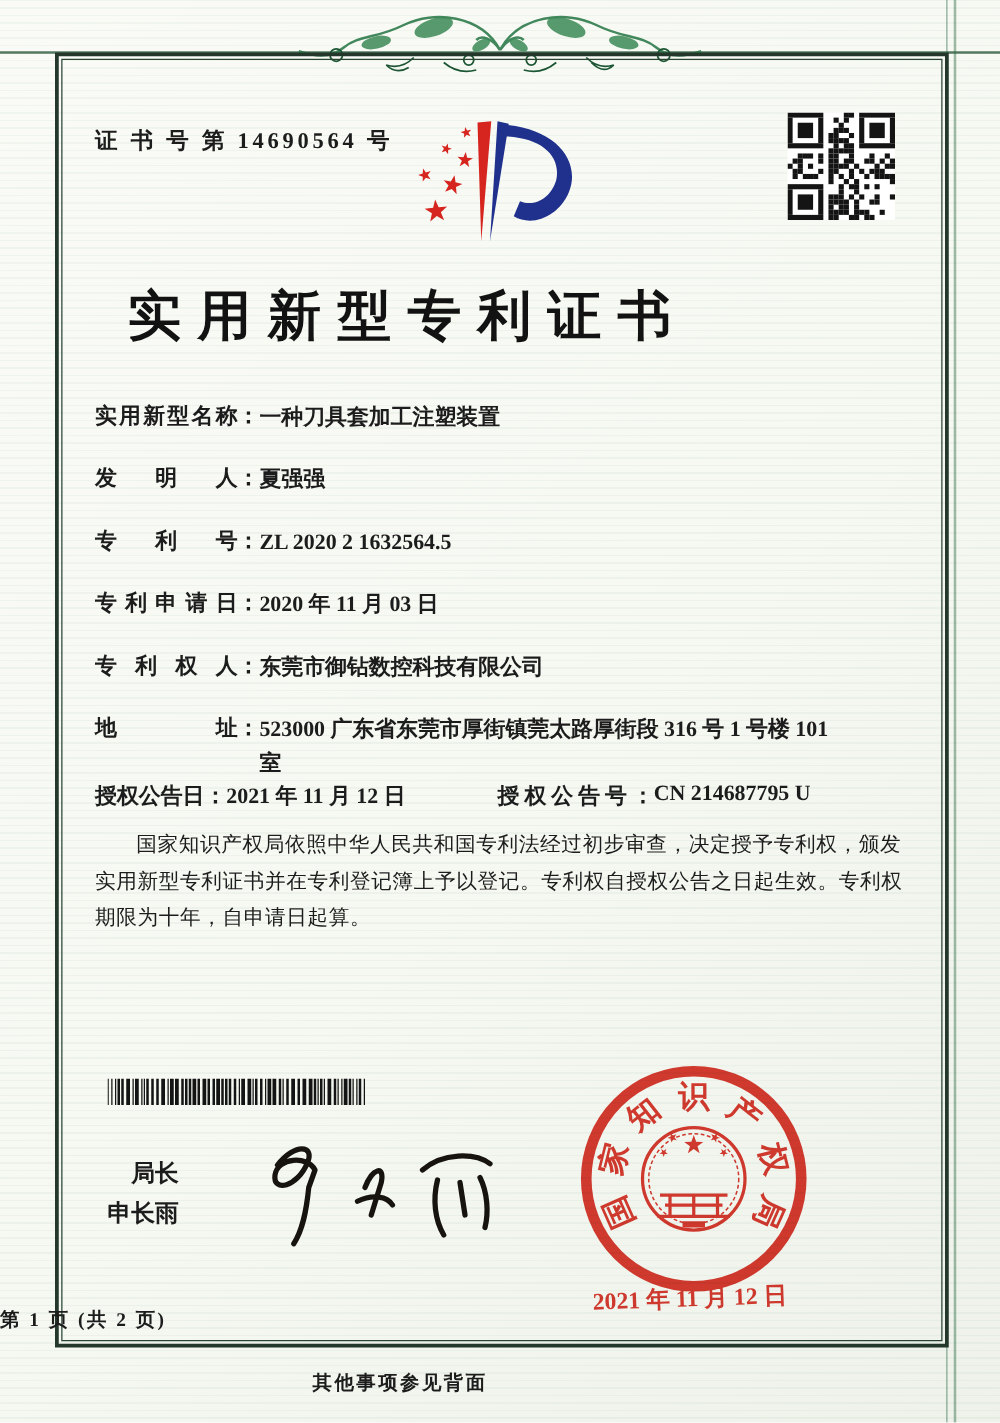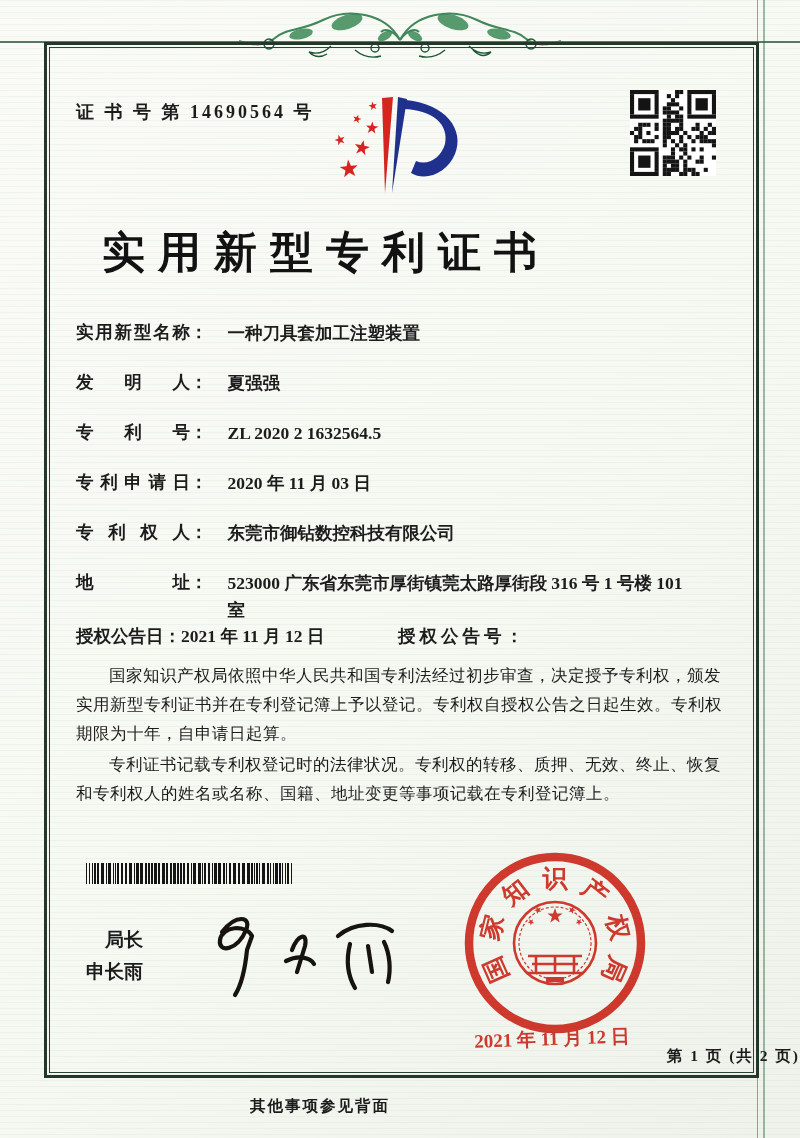--- a/index.html
+++ b/index.html
@@ -19,33 +19,33 @@
   .ornament{position:absolute;left:235px;top:0px;width:330px;height:64px;}
   .cert-no{position:absolute;left:76px;top:100px;font-size:18px;font-weight:600;letter-spacing:3px;}
   .logo{position:absolute;left:326px;top:92px;width:150px;height:118px;}
   .qr{position:absolute;left:630px;top:90px;width:86px;height:86px;background:#fff;}
   .title{position:absolute;left:0;top:224px;width:652px;text-align:center;
          font-size:43px;font-weight:700;letter-spacing:13px;color:#121212;}
   .fields{position:absolute;left:76px;top:320px;width:652px;font-size:17.5px;font-weight:600;}
   .row{display:flex;align-items:flex-start;min-height:50px;}
   .row .lab{display:inline-block;width:114px;text-align:justify;text-align-last:justify;flex:0 0 114px;}
   .row .colon{flex:0 0 auto;}
-  .row .val{flex:1;white-space:pre-line;line-height:1.55;margin-left:20px;}
+  .row .val{flex:1;white-space:pre-line;line-height:1.55;}
   .row-grant{display:flex;min-height:40px;}
   .grant-left{width:322px;display:flex;flex:0 0 322px;}
   .grant-right{display:flex;}
   .grant-right .lab2{letter-spacing:4px;}
   .paras{position:absolute;left:76px;top:662px;width:652px;font-size:16.5px;
          line-height:1.75;font-weight:500;letter-spacing:.5px;}
   .paras p{margin:0 0 2px 0;text-indent:2em;}
   .barcode{position:absolute;left:86px;top:862px;width:212px;height:24px;}
   .signer{position:absolute;left:86px;top:924px;font-size:19px;font-weight:700;line-height:1.7;text-align:right;}
   .signature{position:absolute;left:192px;top:898px;width:220px;height:105px;}
   .seal{position:absolute;left:452px;top:846px;width:206px;height:212px;mix-blend-mode:multiply;opacity:.95;}
-  .page-no{position:absolute;left:0;top:1046px;width:800px;text-align:right;font-size:15.5px;font-weight:600;letter-spacing:2px;}
+  .page-no{position:absolute;left:0;top:1046px;width:800px;text-align:left;font-size:15.5px;font-weight:600;letter-spacing:2px;}
   .back-note{position:absolute;left:0;top:1096px;width:640px;text-align:center;font-size:15.5px;font-weight:600;letter-spacing:2px;}
 </style>
 </head>
 <body>
 
 <div class="edge-line-top"></div>
 <div class="edge-line-r1"></div>
 <div class="edge-line-r2"></div>
 
 <svg class="ornament" viewBox="0 0 330 64">
@@ -265,27 +265,27 @@
   </div>
   <div class="row-grant">
     <span class="grant-left">
       <span class="lab">授权公告日</span>
         <span class="colon">：</span>
       <span class="val">2021 年 11 月 12 日</span>
     </span>
     <span class="grant-right">
       <span class="lab2">授权公告号</span>
         <span class="colon">：</span>
+      <span class="val">CN 214687795 U</span>
     </span>
   </div>
 </div>
 
 <div class="paras">
   <p>国家知识产权局依照中华人民共和国专利法经过初步审查，决定授予专利权，颁发实用新型专利证书并在专利登记簿上予以登记。专利权自授权公告之日起生效。专利权期限为十年，自申请日起算。</p>
-  <p>专利证书记载专利权登记时的法律状况。专利权的转移、质押、无效、终止、恢复和专利权人的姓名或名称、国籍、地址变更等事项记载在专利登记簿上。</p>
 </div>
 
 <svg class="barcode" id="barcode" viewBox="0 0 212 24">
     <rect x="0" y="1" width="1" height="21" fill="#141414"></rect>
     <rect x="3" y="1" width="1" height="21" fill="#141414"></rect>
     <rect x="6" y="1" width="1" height="21" fill="#141414"></rect>
     <rect x="8" y="1" width="2" height="21" fill="#141414"></rect>
     <rect x="11" y="1" width="2" height="21" fill="#141414"></rect>
     <rect x="15" y="1" width="3" height="21" fill="#141414"></rect>
     <rect x="20" y="1" width="1" height="21" fill="#141414"></rect>

